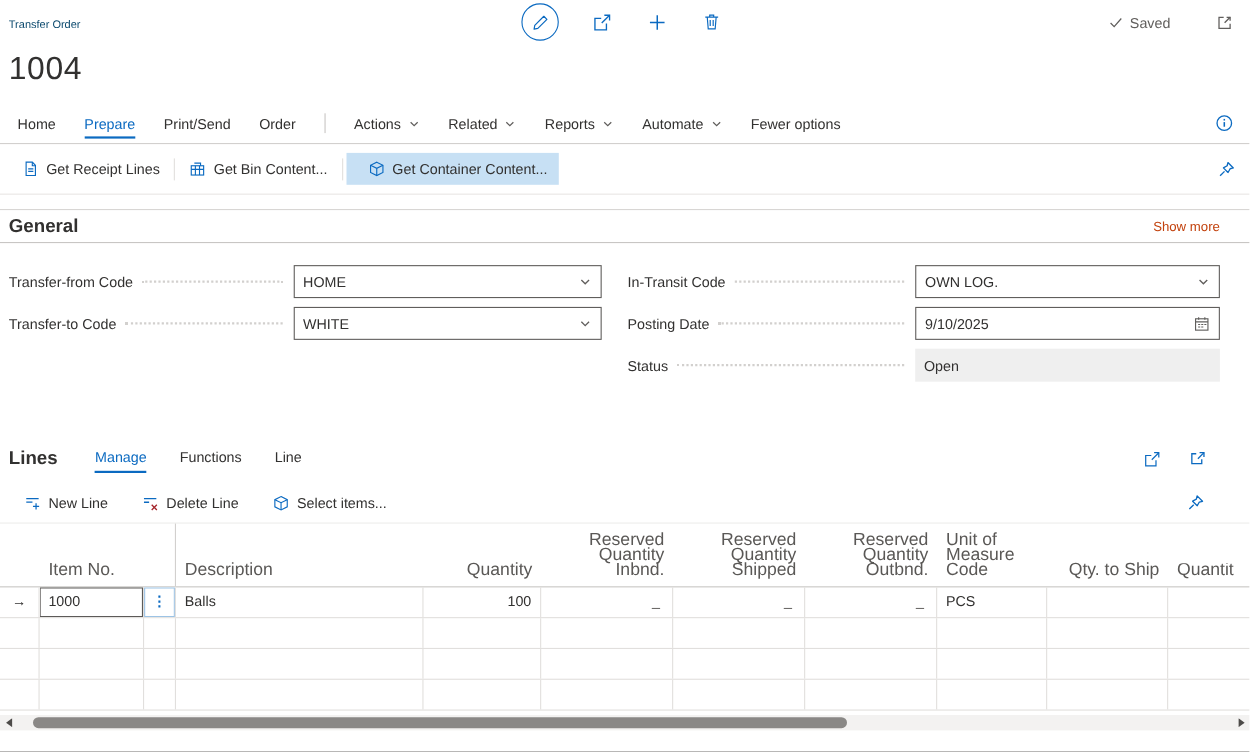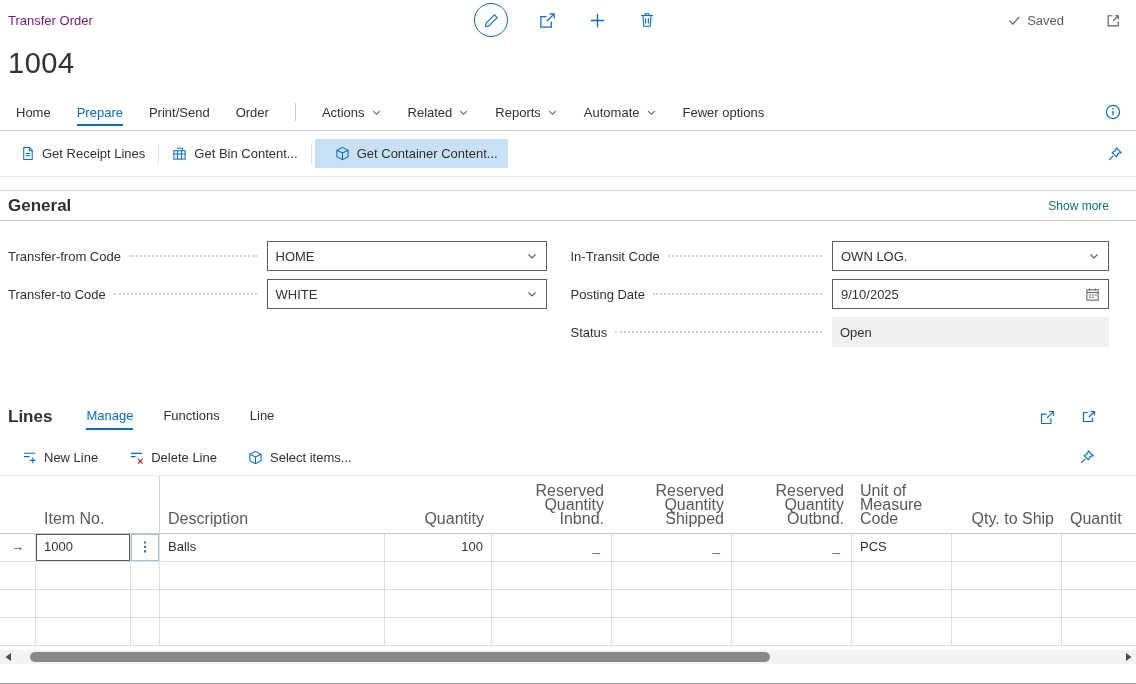--- a/index.html
+++ b/index.html
@@ -7,21 +7,21 @@
   body {
     font-family:"Liberation Sans", sans-serif;
     background:#fff; color:#323130; font-size:13px; position:relative;
   }
   svg { display:block; }
   button { background:none; border:none; font:inherit; color:inherit; cursor:pointer; }
 
   
   .topbar { height:40px; display:flex; align-items:center; padding:0 12px 0 8px; }
   .topbar-left { flex:1; }
-  .topbar-caption { font-size:13px; color:#701a75; }
+  .topbar-caption { font-size:10px; color:#0c4a6e; }
   .topbar-center { display:flex; align-items:center; gap:28px; }
   .icon-circle { width:34px; height:34px; border:1.5px solid #0b6ac1; border-radius:50%;
                  display:flex; align-items:center; justify-content:center; }
   .icon-btn { display:flex; align-items:center; justify-content:center; width:22px; height:22px; }
   .topbar-right { flex:1; display:flex; align-items:center; justify-content:flex-end; gap:38px; }
   .saved { display:flex; align-items:center; gap:6px; color:#605e5c; font-size:13px; }
 
   
   .title-row { height:46px; display:flex; align-items:center; padding-left:8px; }
   .page-title { font-size:29px; font-weight:400; color:#323130; letter-spacing:.5px; }
@@ -41,21 +41,21 @@
   .abar-item { display:flex; align-items:center; gap:7px; padding:7px 10px; color:#323130; }
   .abar-item.selected { background:#c7e0f4;padding-left:20px; }
   .abar-sep { width:1px; height:20px; background:#e1dfdd; margin:0 3px; }
   .abar-spacer { flex:1; }
 
   
   .general-sec { margin-top:13px; border-top:1px solid #d8d6d4; }
   .gen-head { height:30px; display:flex; align-items:center; justify-content:space-between;
               padding:0 27px 0 8px; border-bottom:1px solid #c8c6c4; }
   .sec-title { font-size:17px; font-weight:700; color:#323130; }
-  .show-more { font-size:12px; color:#0f766e; }
+  .show-more { font-size:12px; color:#c2410c; }
 
   .fields { display:grid; grid-template-columns:1fr 1fr; column-gap:24px;
             padding:16px 27px 18px 8px; }
   .frow { display:flex; align-items:center; height:38px; }
   .flabel { flex:none; color:#323130; }
   .leader { flex:1; border-top:2px dotted #d2d0ce; margin:0 10px 0 8px; height:0; }
   .control { flex:none; width:280px; }
   .fields .col-right .control { width:277px; }
   .input { height:30px; border:1px solid #605e5c; background:#fff; display:flex;
            align-items:center; justify-content:space-between; padding:0 8px; }

